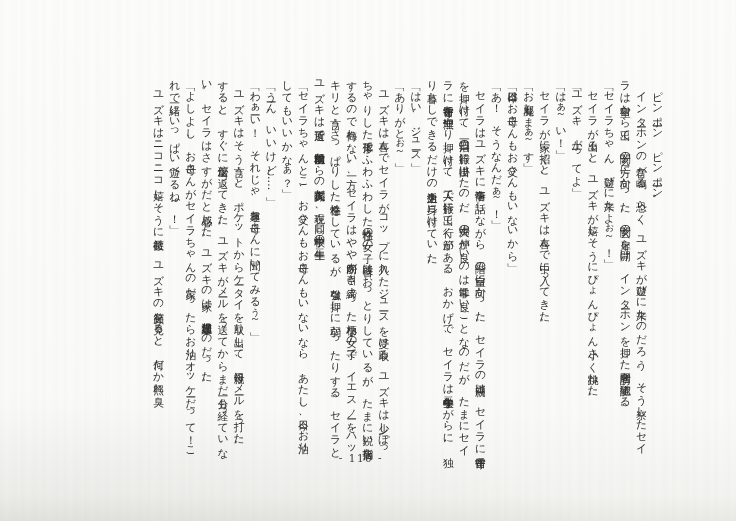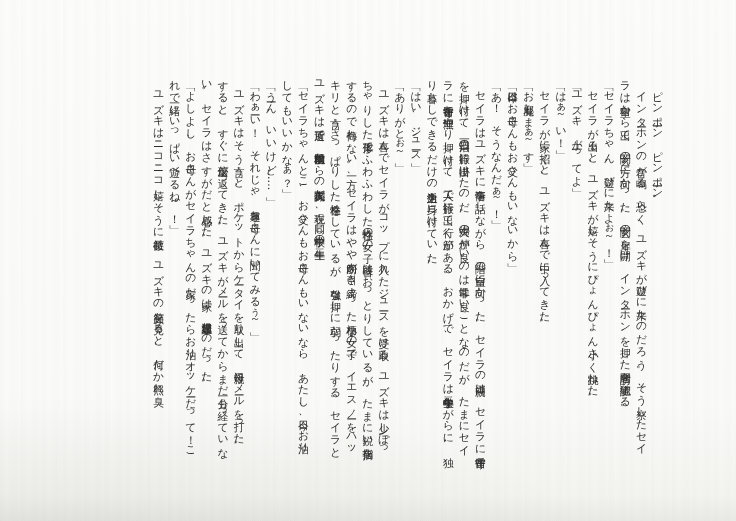--- a/index.html
+++ b/index.html
@@ -76,14 +76,15 @@
       <p class="para">「ありがとぉ～」</p>
       <p class="para">ユズキは喜んでセイラがコップに入れたジュースを受け取る。ユズキは少しぽっちゃりした体形でふわふわした性格の女の子。普段はおっとりしているが、たまに鋭い指摘をするので侮れない。一方、セイラはやや筋肉が引き締まった小柄な女の子で、イエスノーをハッキリと言うさっぱりした性格をしているが、強引な押しに弱かったりする。セイラとユズキは近所で、幼稚園以前からの友人関係だ。現在、同じ中学校の二年生。</p>
       <p class="para">「セイラちゃんとこ、お父さんもお母さんもいないなら、あたし、今日、お泊りしてもいいかなぁ？」</p>
       <p class="para">「うーん、いいけど……」</p>
       <p class="para">「わぁーい！　それじゃ、早速お母さんに聞いてみるぅ～」</p>
       <p class="para">ユズキはそう言うと、ポケットからケータイを取り出して、母親にメールを打った。すると、すぐに返信が返ってきた。ユズキがメールを送ってからまだ一分も経っていない。セイラはさすがだと感心した。ユズキの家は、超過保護なのだった。</p>
       <p class="para">「よしよし、お母さんがセイラちゃんの家だったらお泊りオッケーだって！これで一緒にいっぱい遊べるね～！」</p>
       <p class="para">ユズキはニコニコ嬉しそうに微笑む。ユズキの笑顔を見ると、何だか照れ臭</p>
     </div>
 
+  <div class="page-number">- 110 -</div>
 
 </div>
 
 </body></html>

